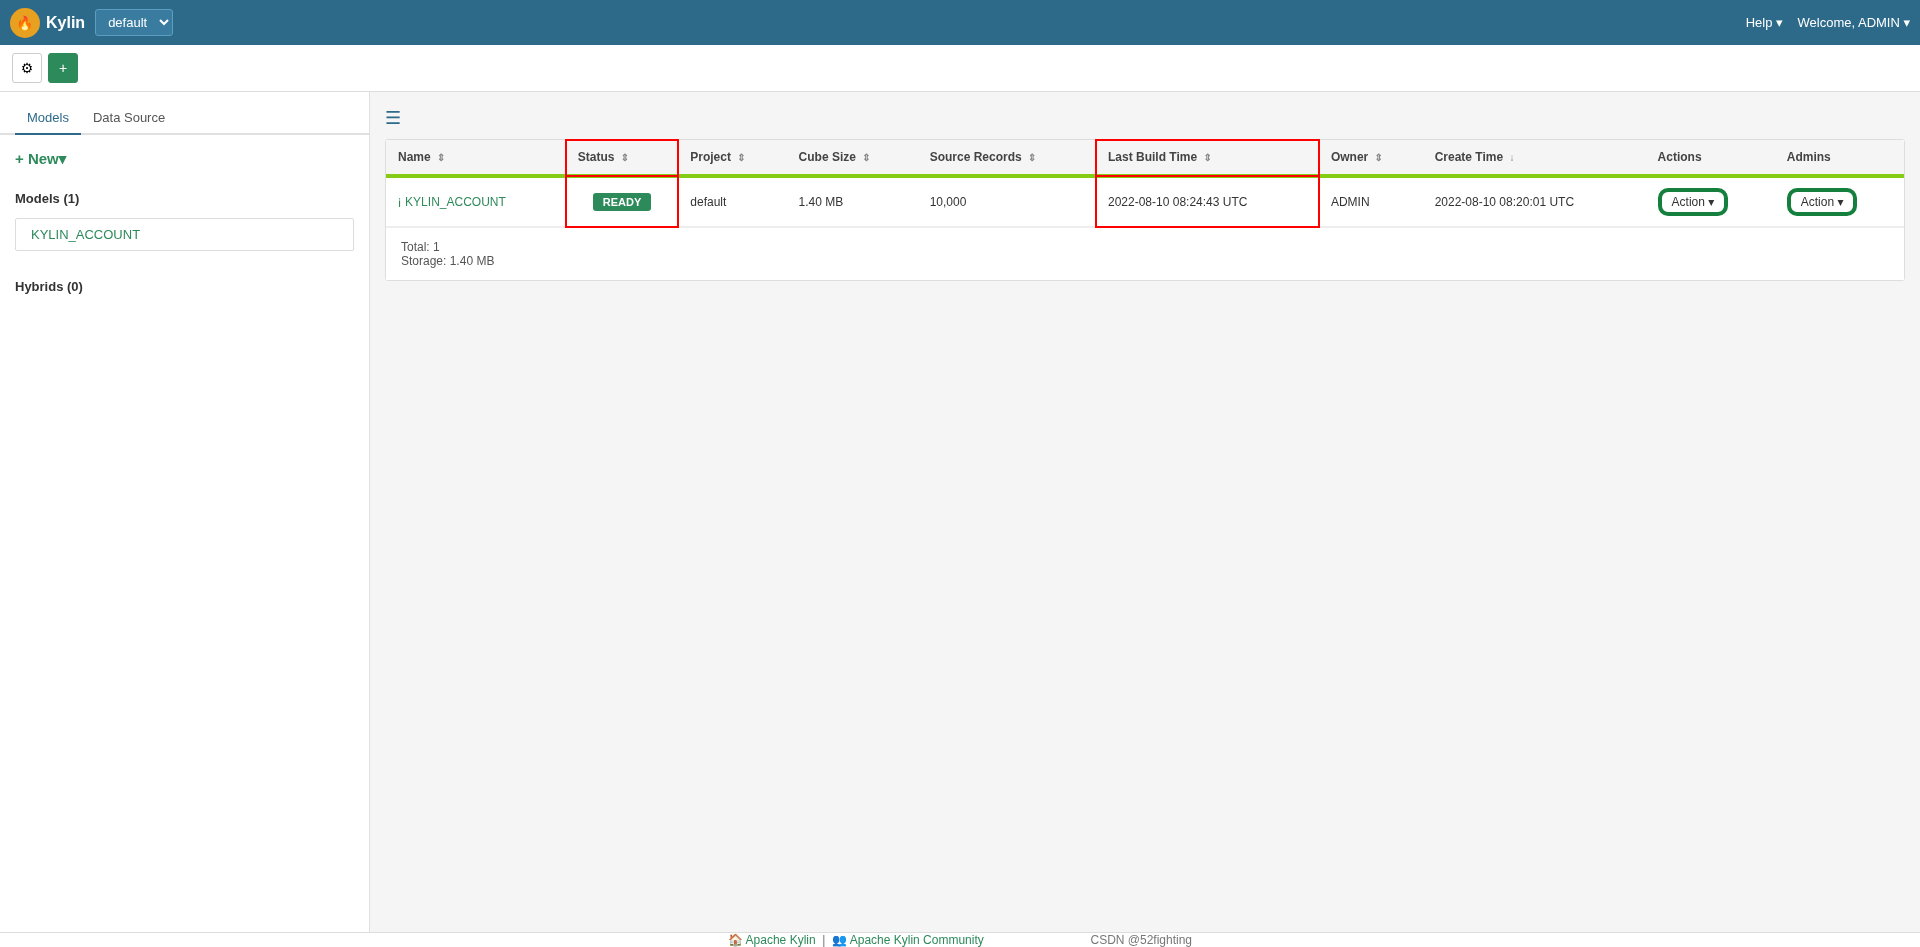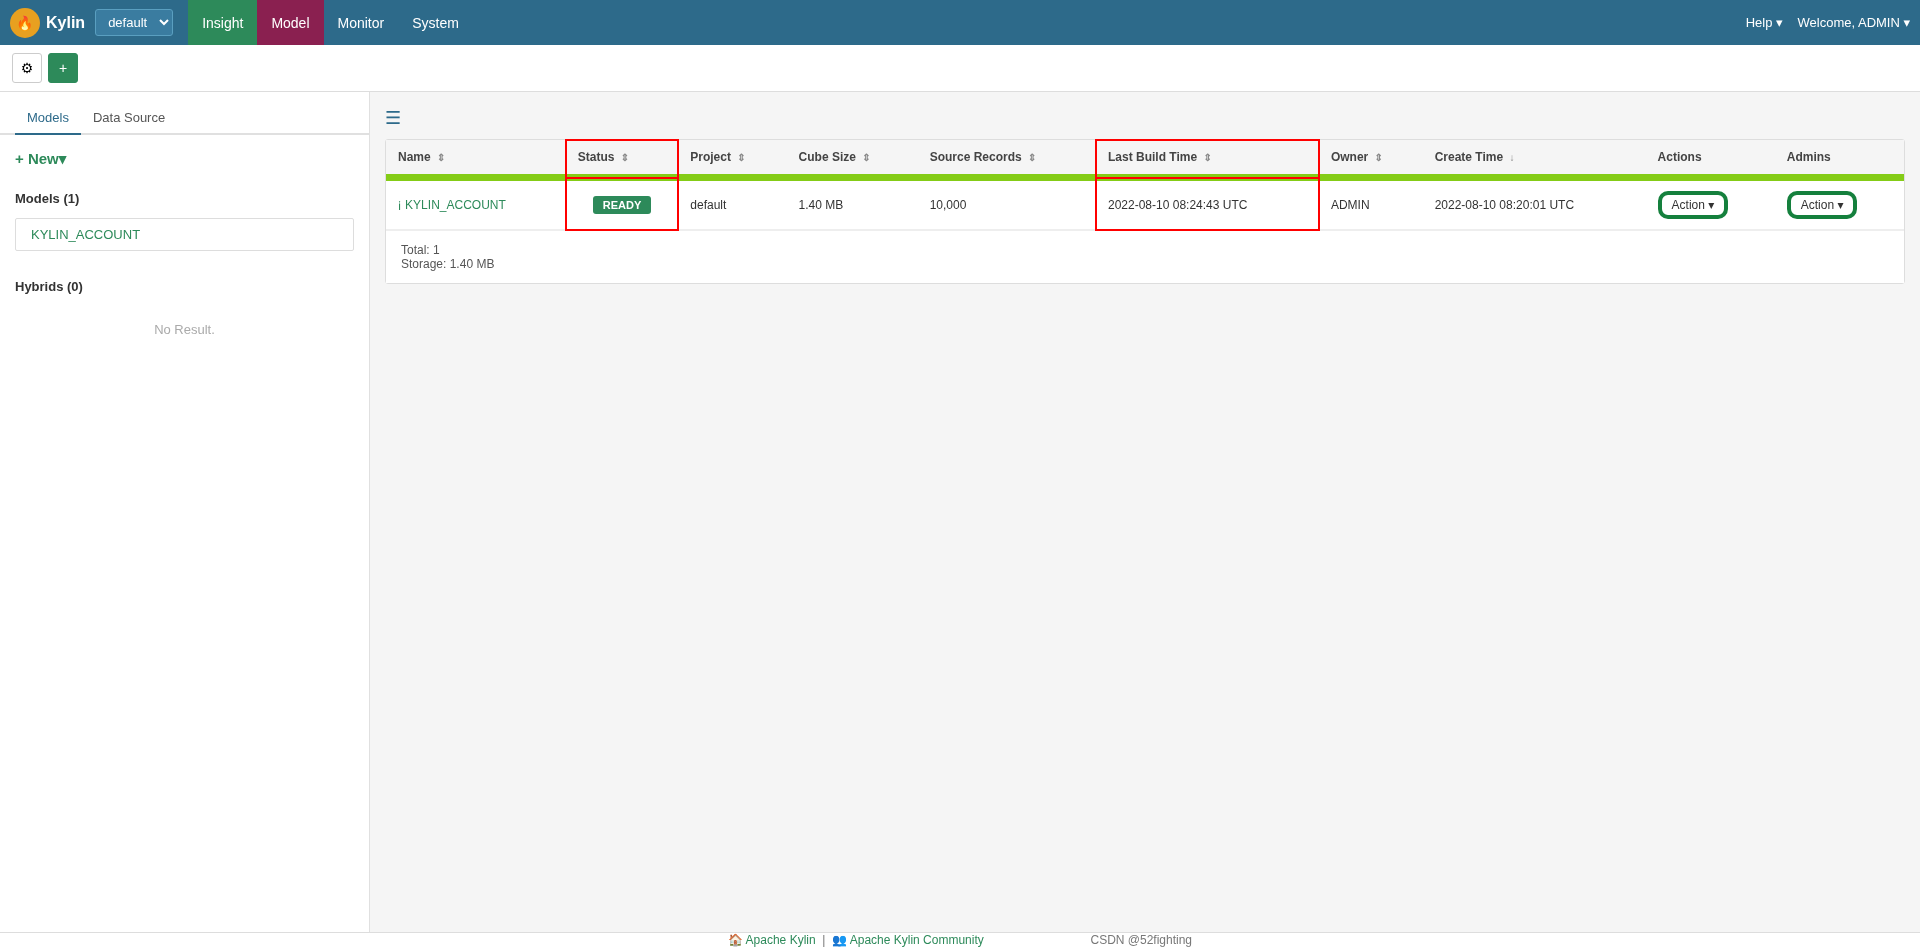--- a/index.html
+++ b/index.html
@@ -217,21 +217,21 @@
     .cube-table {
       width: 100%;
       border-collapse: collapse;
     }
     .cube-table th {
       background: #f5f5f5;
       padding: 10px 12px;
       text-align: left;
       font-size: 12px;
       color: #444;
-      border-bottom: 7px solid #84cc16;
+      border-bottom: 4px solid #84cc16;
       white-space: nowrap;
     }
     .cube-table td {
       padding: 10px 12px;
       border-bottom: 1px solid #eee;
       font-size: 12px;
       color: #333;
       vertical-align: middle;
     }
     .sort-arrow { font-size: 10px; color: #888; margin-left: 3px; }
@@ -305,26 +305,20 @@
 <body>
 
 <nav class="topnav">
   <div class="topnav-brand">
     <div class="brand-logo">🔥</div>
     <span class="brand-name">Kylin</span>
   </div>
   <select class="project-select">
     <option>default</option>
   </select>
-  <div class="nav-items">
-    <a class="nav-item active-insight">Insight</a>
-    <a class="nav-item active-model">Model</a>
-    <a class="nav-item">Monitor</a>
-    <a class="nav-item">System</a>
-  </div>
   <div class="nav-right">
     <span class="nav-right-item">Help ▾</span>
     <span class="nav-right-item">Welcome, ADMIN ▾</span>
   </div>
 </nav>
 
 <div class="toolbar">
   <button class="toolbar-btn" title="Settings">⚙</button>
   <button class="toolbar-btn blue-bg" title="Add">+</button>
 </div>
@@ -333,21 +327,20 @@
 
   <div class="sidebar">
     <div class="sidebar-tabs">
       <div class="sidebar-tab active">Models</div>
       <div class="sidebar-tab">Data Source</div>
     </div>
     <div class="sidebar-new-btn">+ New▾</div>
     <div class="sidebar-section-title">Models (1)</div>
     <div class="sidebar-item">KYLIN_ACCOUNT</div>
     <div class="sidebar-section-hybrids">Hybrids (0)</div>
-    <div class="no-result">No Result.</div>
   </div>
 
   <div class="right-panel">
     <button class="hamburger-btn">☰</button>
 
     <div class="cubes-section">
 
       <table class="cube-table">
         <thead>
           <tr>

